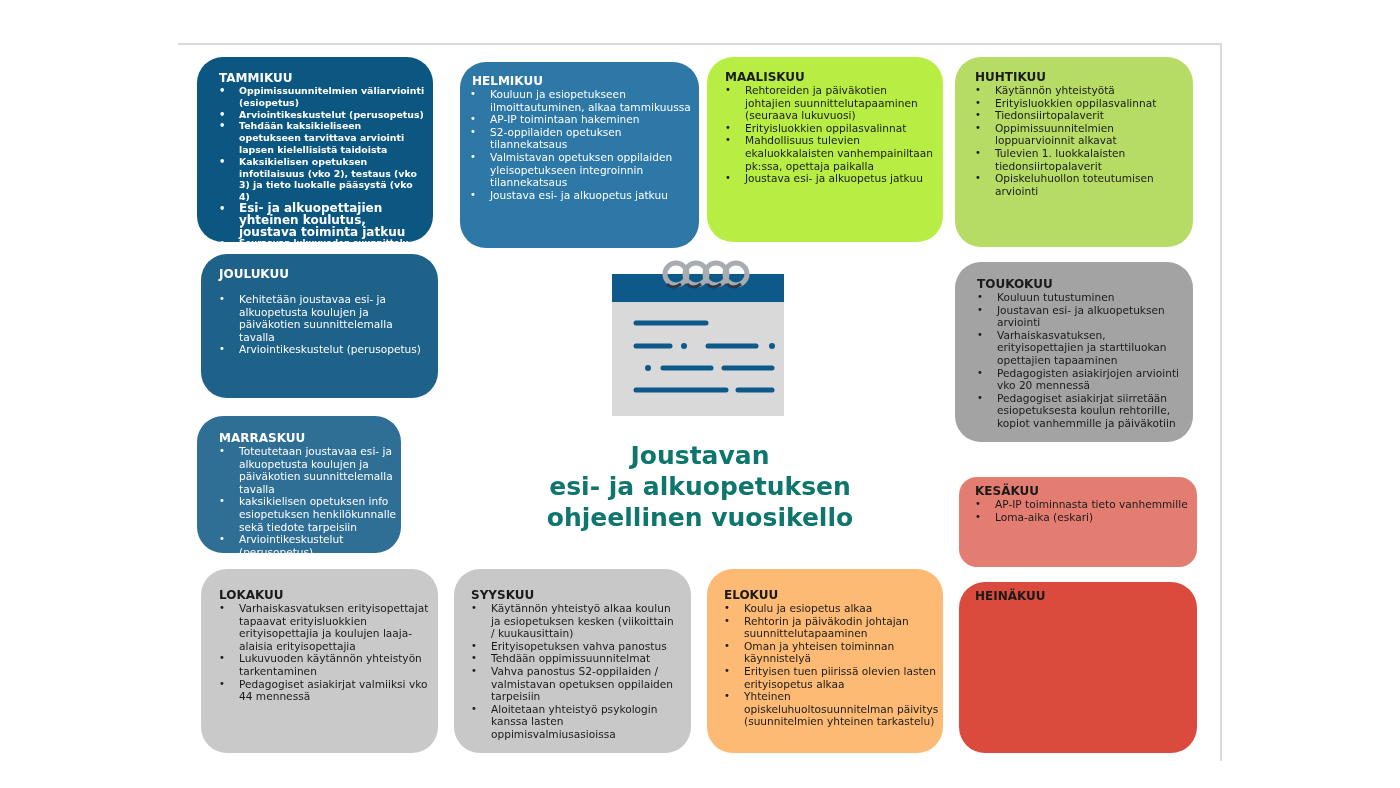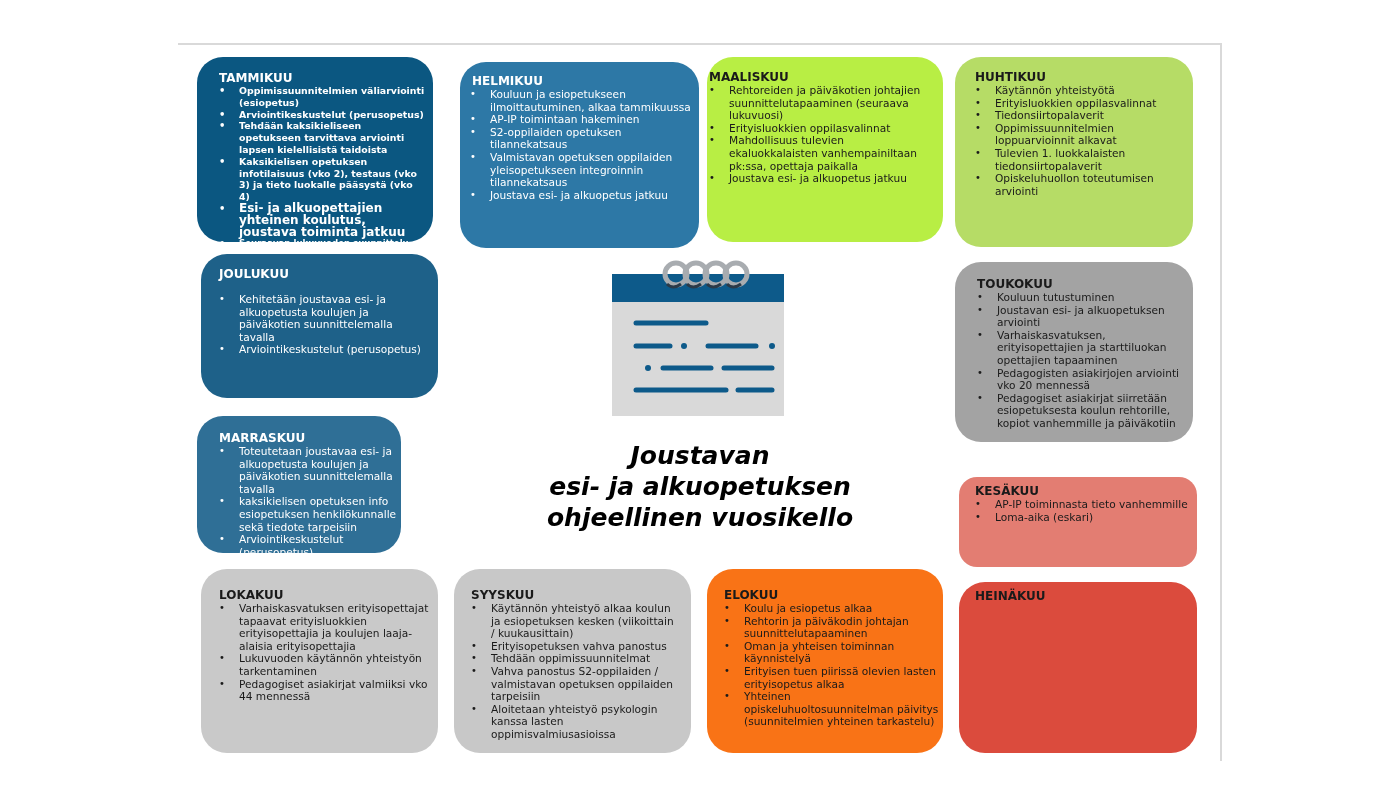--- a/index.html
+++ b/index.html
@@ -10,21 +10,21 @@
   .box { position:absolute; box-sizing:border-box; border-radius:26px; padding:12px 8px 8px 22px; }
   .box h3 { margin:0; font-size:12px; font-weight:bold; letter-spacing:0; line-height:14px; }
   .box ul { margin:0; padding:0 0 0 20px; list-style:none; }
   .box li { position:relative; font-size:10.6px; line-height:12.6px; margin:0; }
   .box li::before { content:"\2022"; position:absolute; left:-20px; top:0; font-size:10px; }
   .light { color:#ffffff; }
   .dark { color:#1a1a1a; }
   .small li { font-size:9.4px; line-height:11.8px; font-weight:bold; }
   .icon-wrap { position:absolute; left:612px; top:258px; width:172px; height:158px; }
   .title { position:absolute; left:520px; top:440px; width:360px; text-align:center;
-           font-size:25px; line-height:31px; font-weight:bold; color:#000000;font-style:italic; }
+           font-size:25px; line-height:31px; font-weight:bold; color:#0f766e; }
 </style>
 </head>
 <body>
 
 <div class="frame-top"></div>
 <div class="frame-right"></div>
 
 <div class="box light small" style="left:197px; top:57px; width:236px; height:185px; background:#0b5781; padding-top:14px;">
   <h3>TAMMIKUU</h3>
   <ul>
@@ -41,21 +41,21 @@
   <h3>HELMIKUU</h3>
   <ul style="padding-left:18px;">
     <li>Kouluun ja esiopetukseen ilmoittautuminen, alkaa tammikuussa</li>
     <li>AP-IP toimintaan hakeminen</li>
     <li>S2-oppilaiden  opetuksen tilannekatsaus</li>
     <li>Valmistavan opetuksen oppilaiden yleisopetukseen integroinnin tilannekatsaus</li>
     <li>Joustava esi- ja alkuopetus jatkuu</li>
   </ul>
 </div>
 
-<div class="box dark" style="left:707px; top:57px; width:236px; height:185px; background:#b8ee44; padding-left:2px; padding-top:13px;">
+<div class="box dark" style="left:707px; top:57px; width:236px; height:185px; background:#b8ee44; padding-left:18px; padding-top:13px;">
   <h3>MAALISKUU</h3>
   <ul>
     <li>Rehtoreiden ja päiväkotien johtajien suunnittelutapaaminen (seuraava lukuvuosi)</li>
     <li>Erityisluokkien oppilasvalinnat</li>
     <li>Mahdollisuus tulevien ekaluokkalaisten vanhempainiltaan pk:ssa, opettaja paikalla</li>
     <li>Joustava esi- ja alkuopetus jatkuu</li>
   </ul>
 </div>
 
 <div class="box dark" style="left:955px; top:57px; width:238px; height:190px; background:#b6dc66; padding-left:20px; padding-top:13px;">
@@ -119,21 +119,21 @@
   <h3>SYYSKUU</h3>
   <ul>
     <li>Käytännön yhteistyö alkaa koulun ja esiopetuksen kesken (viikoittain / kuukausittain)</li>
     <li>Erityisopetuksen vahva panostus</li>
     <li>Tehdään oppimissuunnitelmat</li>
     <li>Vahva panostus S2-oppilaiden / valmistavan opetuksen oppilaiden tarpeisiin</li>
     <li>Aloitetaan yhteistyö psykologin kanssa lasten oppimisvalmiusasioissa</li>
   </ul>
 </div>
 
-<div class="box dark" style="left:707px; top:569px; width:236px; height:184px; background:#f97316; padding-left:17px; padding-right:2px; padding-top:19px;">
+<div class="box dark" style="left:707px; top:569px; width:236px; height:184px; background:#fdba74; padding-left:17px; padding-right:2px; padding-top:19px;">
   <h3>ELOKUU</h3>
   <ul>
     <li>Koulu ja esiopetus alkaa</li>
     <li>Rehtorin ja päiväkodin johtajan suunnittelutapaaminen</li>
     <li>Oman ja yhteisen toiminnan käynnistelyä</li>
     <li>Erityisen tuen piirissä olevien lasten erityisopetus alkaa</li>
     <li>Yhteinen opiskeluhuoltosuunnitelman päivitys (suunnitelmien yhteinen tarkastelu)</li>
   </ul>
 </div>
 

